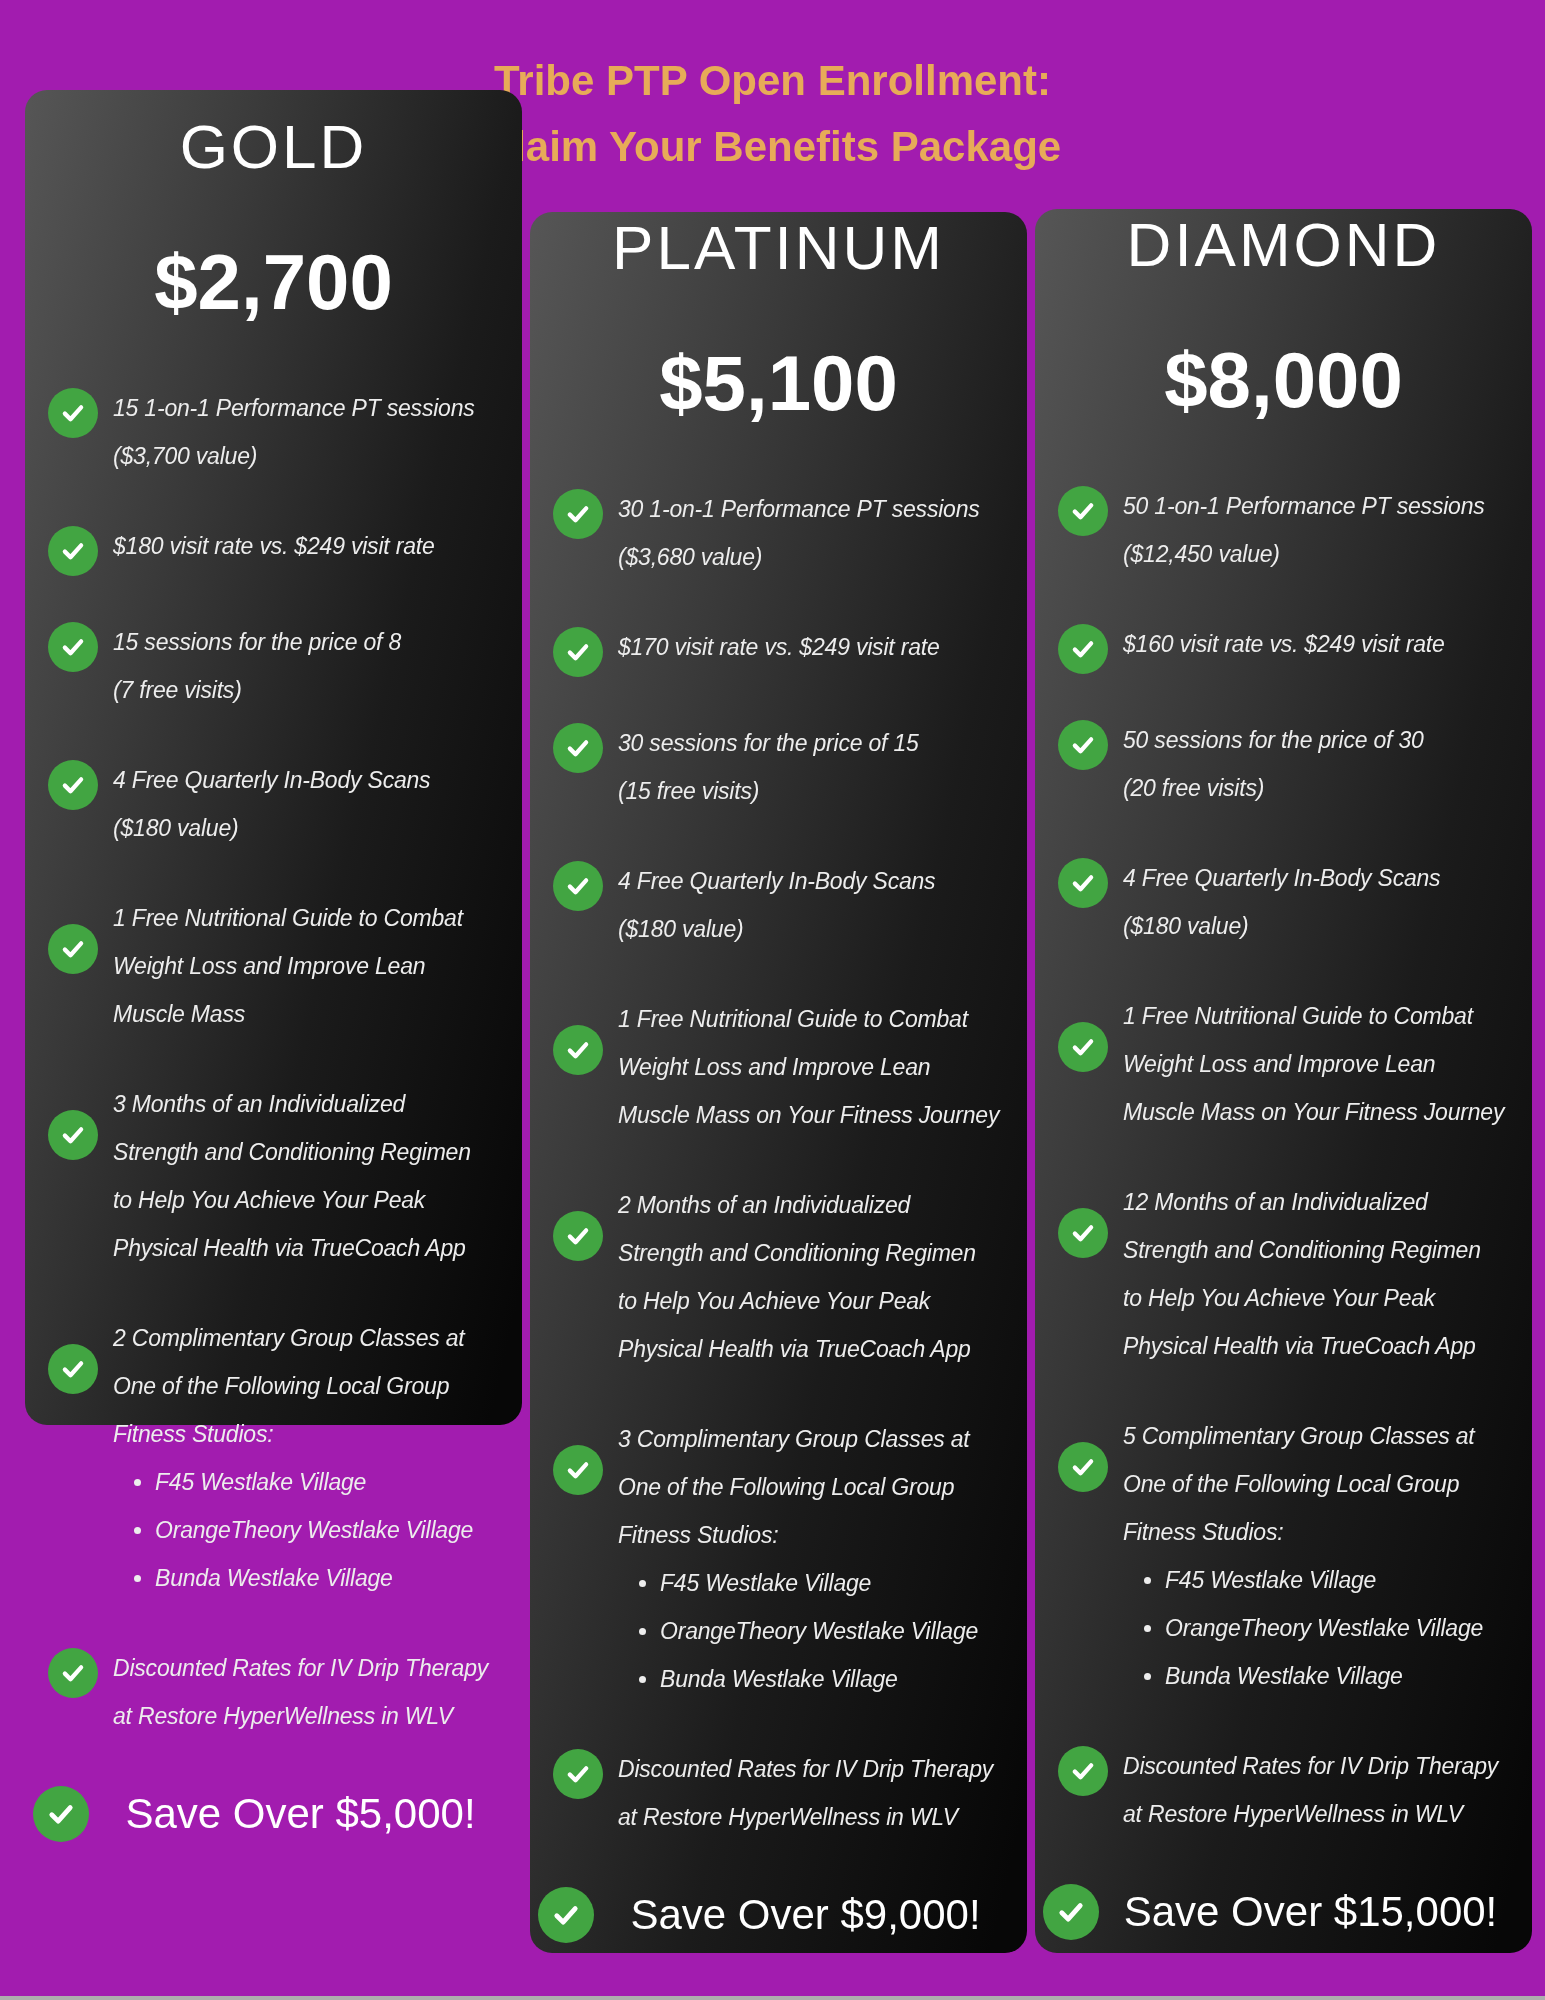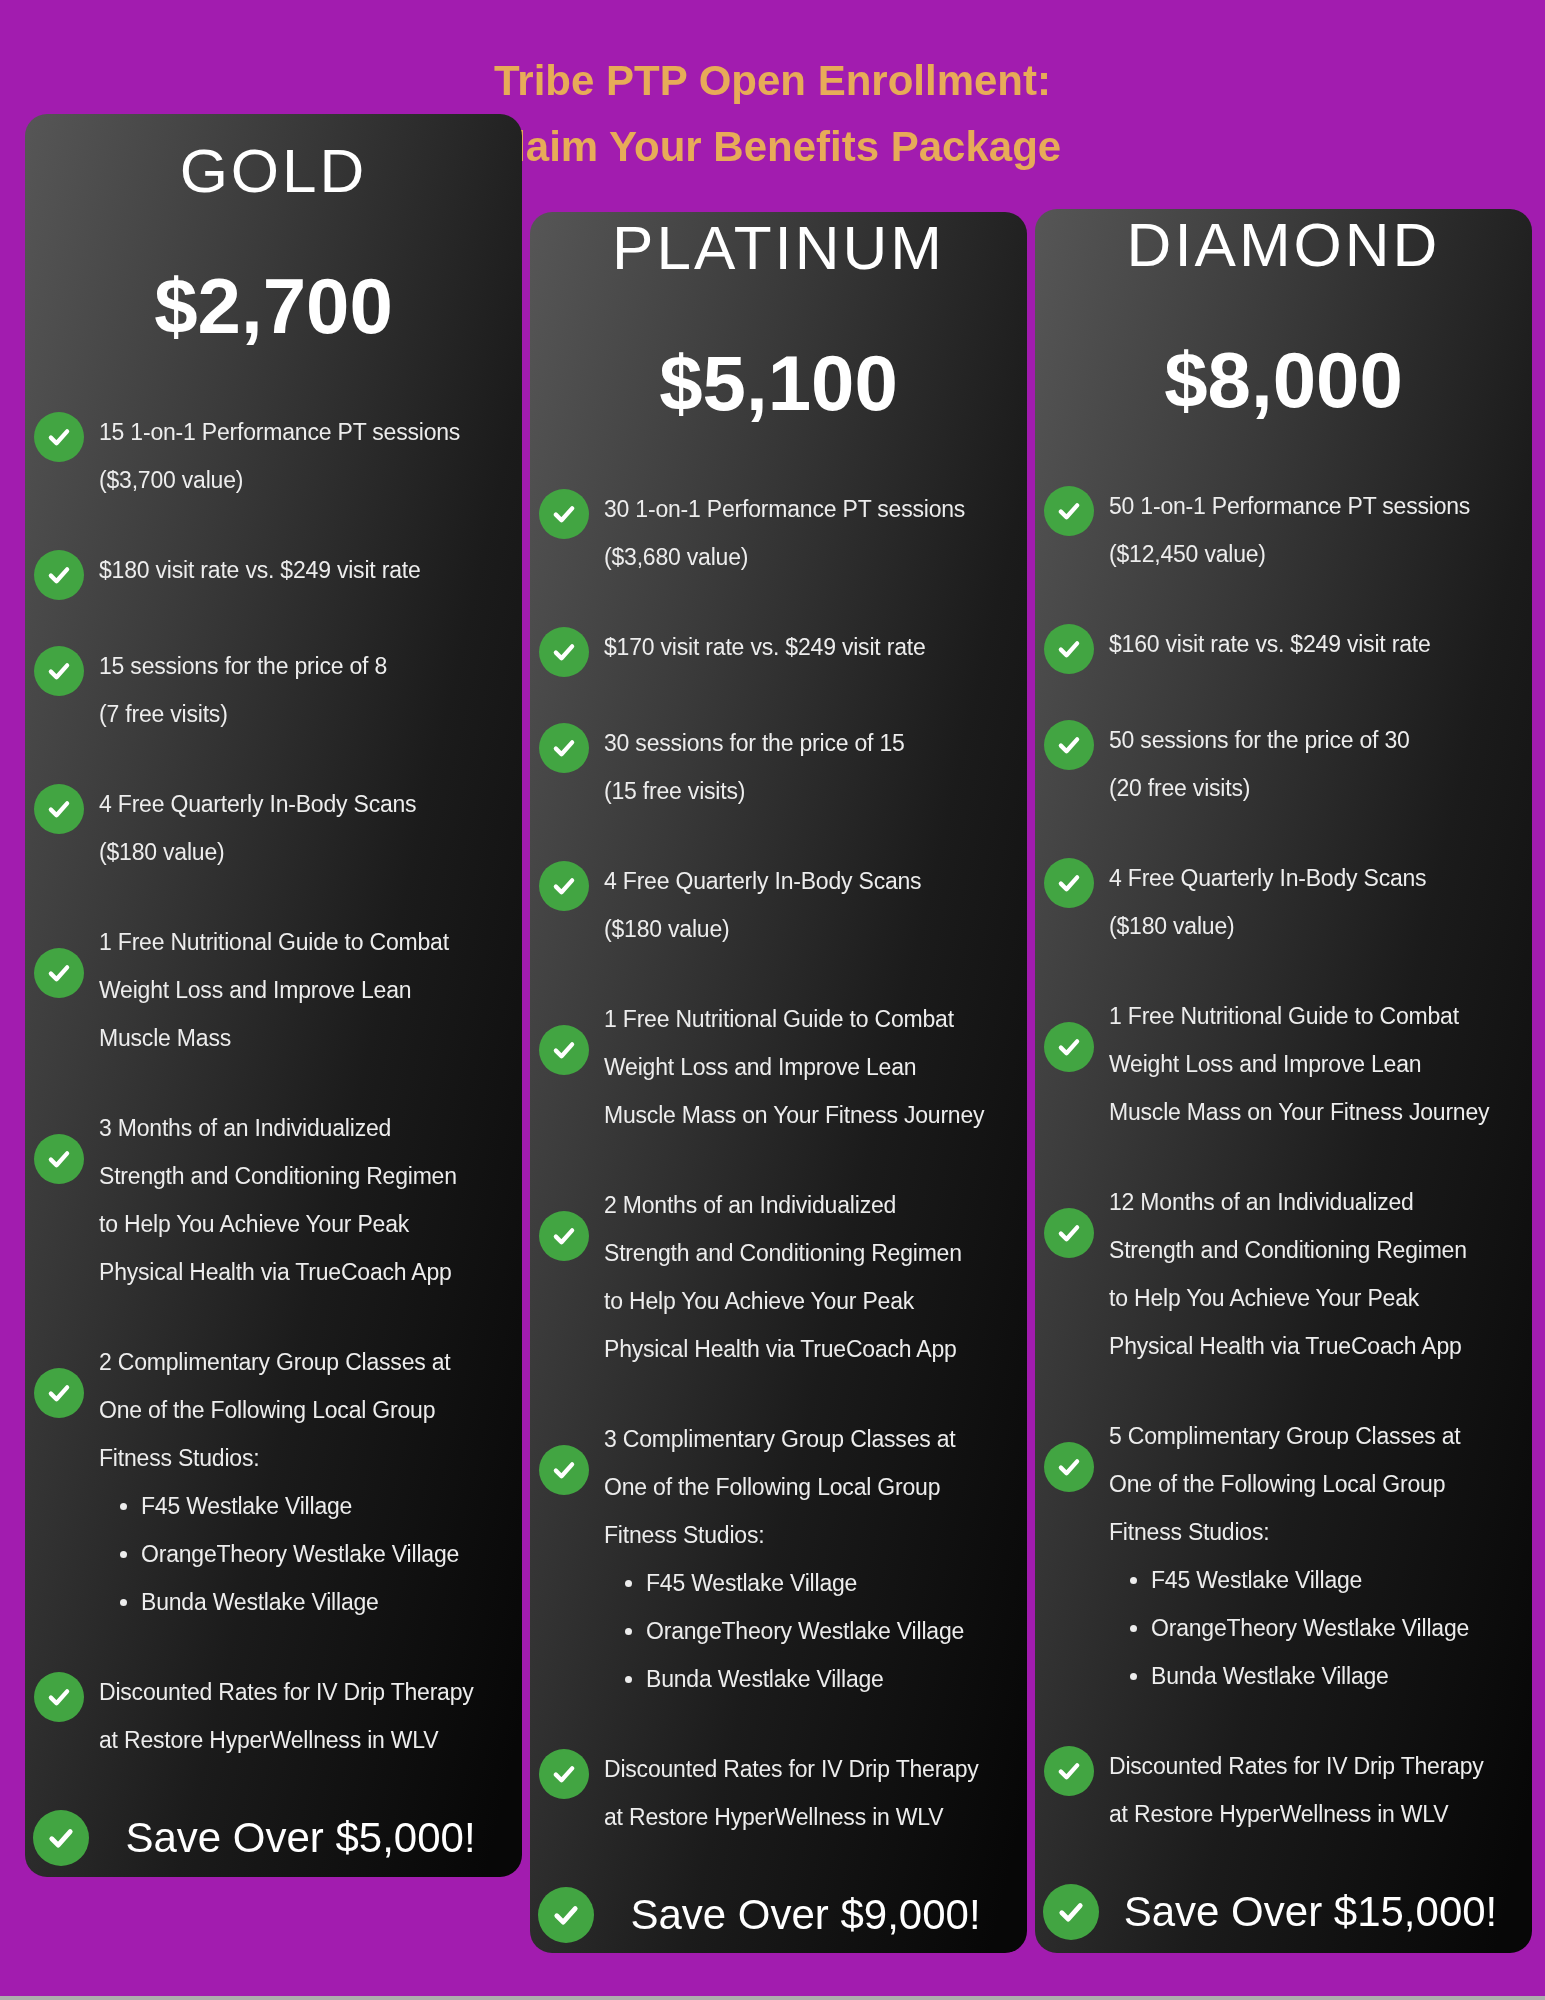--- a/index.html
+++ b/index.html
@@ -3,27 +3,27 @@
 <meta charset="utf-8">
 <style>
   html,body{margin:0;padding:0;background:#000;}
   .page{position:relative;width:1545px;height:2000px;background:#a21caf;overflow:hidden;
         font-family:"Liberation Sans",sans-serif;}
   .title{position:absolute;top:48px;left:0;width:100%;text-align:center;
          font-size:42px;font-weight:700;line-height:66px;color:var(--title-gold,#e7ab58);}
   .cards-row{position:absolute;left:25px;top:0;display:flex;gap:8px;align-items:flex-start;}
   .card{width:497px;border-radius:22px;color:#ededed;
         background:linear-gradient(103deg,#565656 0%,#3a3a3a 30%,#1b1b1b 62%,#070707 96%);}
-  .card:nth-child(1){margin-top:114px;height:1763px;}
+  .card:nth-child(1){margin-top:90px;height:1335px;}
   .card:nth-child(2){margin-top:212px;height:1741px;}
   .card:nth-child(3){margin-top:209px;height:1744px;}
   .tier{text-align:center;font-size:62px;font-weight:400;letter-spacing:3px;color:#fff;line-height:72px;}
   .card:nth-child(1) .tier{margin-top:21px;}
   .price{text-align:center;font-size:78px;font-weight:700;color:#fff;line-height:91px;margin-top:54px;}
-  .features{padding:56px 10px 0 9px;}
+  .features{padding:56px 10px 0 23px;font-style:italic;}
   .feature{display:flex;align-items:flex-start;margin-bottom:42px;}
   .check{flex:0 0 50px;width:50px;height:50px;border-radius:50%;
          background:var(--check-green,#42a542);display:flex;align-items:center;justify-content:center;
          margin-top:4px;}
   .feature.tall .check{margin-top:30px;}
   .check svg{width:30px;height:30px;display:block;}
   .ftext{margin-left:15px;font-size:23px;line-height:48px;white-space:nowrap;letter-spacing:-0.2px;}
   .bullets{list-style:disc;margin:0;padding-left:42px;}
   .bullets li{line-height:48px;}
   .save-row{display:flex;align-items:center;margin:6px 10px 0 8px;}

